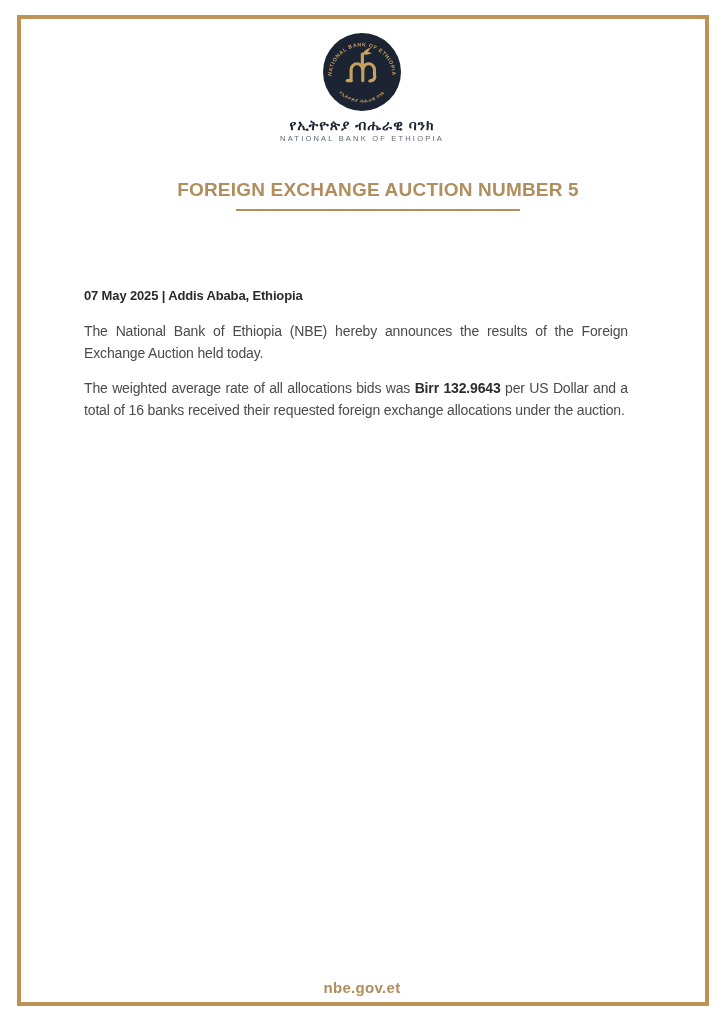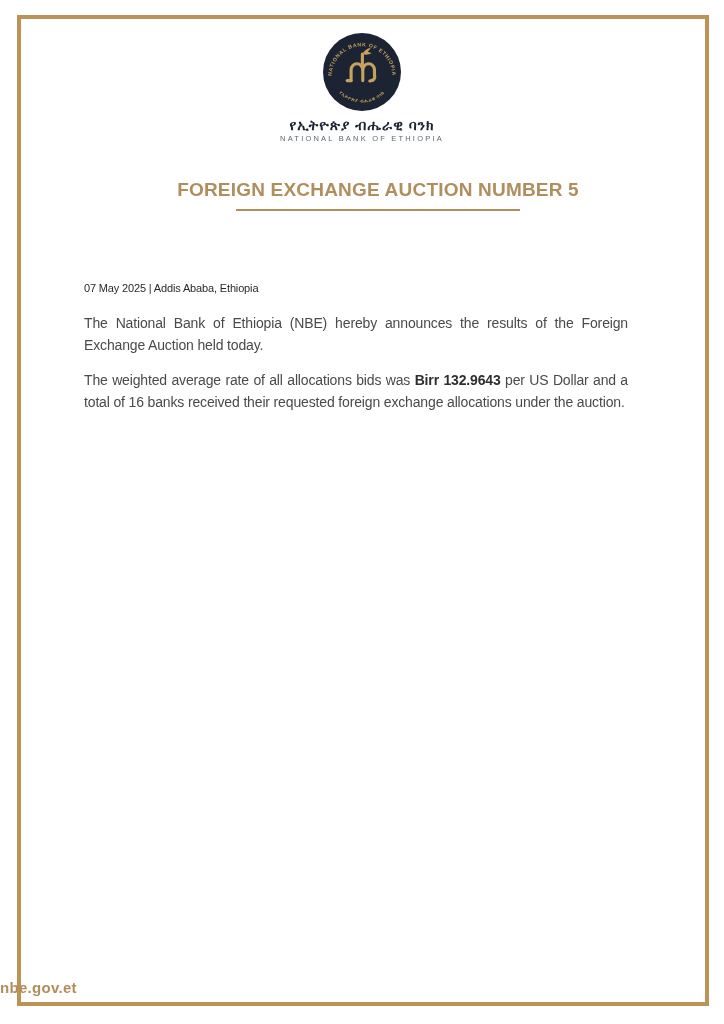--- a/index.html
+++ b/index.html
@@ -83,39 +83,41 @@
     position: absolute;
     top: 277px;
     left: 84px;
     width: 544px;
     font-size: 14px;
     line-height: 22px;
     color: #4A4A4A;
     letter-spacing: -0.15px;
   }
   .dateline {
-    font-weight: normal;
+    font-weight: bold;
     color: #2A2A2A;
-    font-size: 11px;
+    font-size: 13px;
+    margin-top: 8px;
   }
   .doc-body p {
     margin: 13px 0 0 0;
     text-align: justify;
   }
   .doc-body p .bold-run {
     font-weight: bold;
     color: #2E2E2E;
   }
 
   
   .page-footer {
     position: absolute;
     bottom: 28px;
     left: 0;
     right: 0;
+    text-align: center;
     color: #B08E5E;
     font-weight: bold;
     font-size: 15px;
     letter-spacing: 0.3px;
   }
 
   .seal-arc-text {
     fill: #C8A15F;
     font-family: "Liberation Sans", sans-serif;
     font-weight: bold;

